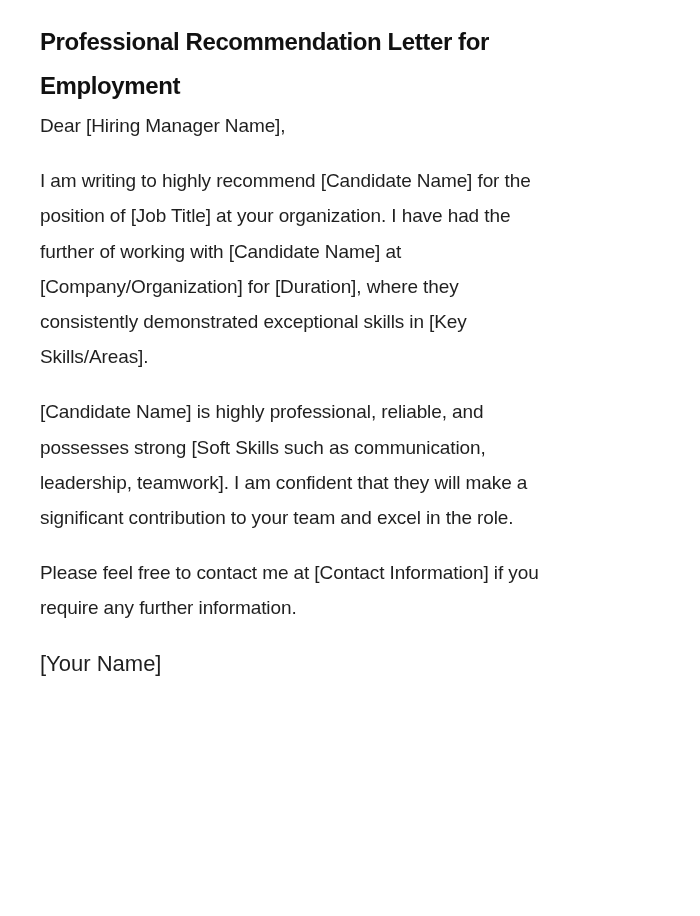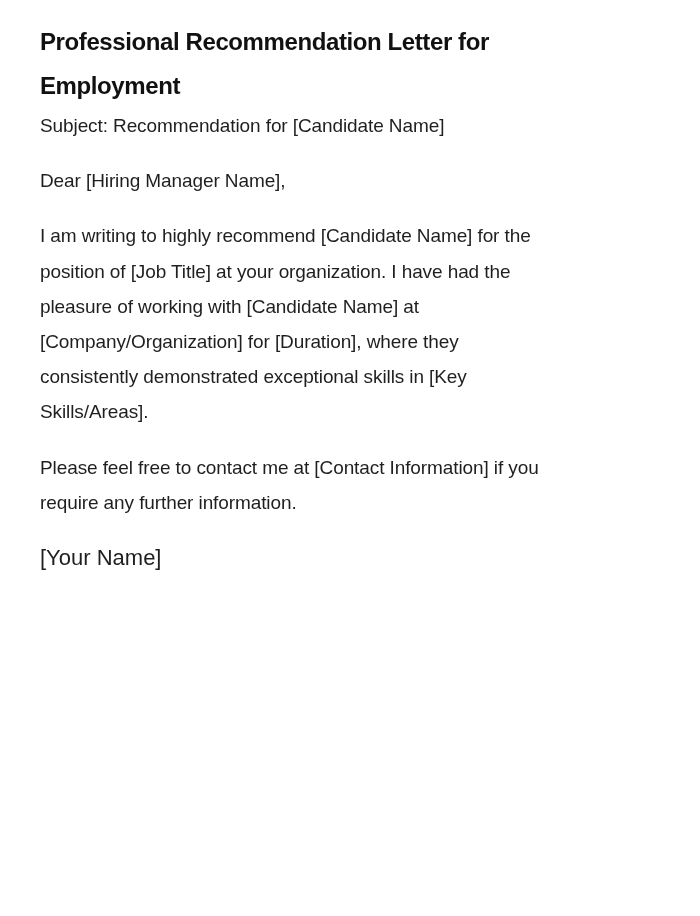--- a/index.html
+++ b/index.html
@@ -44,18 +44,18 @@
       line-height: 35.2px;
       margin: 0 0 20px 0;
       color: #1f1f1f;
     }
   </style>
 </head>
 <body>
 
 <div class="page">
   <h1 class="title">Professional Recommendation Letter for Employment</h1>
-  <p class="para first">Subject: Recommendation for [Candidate Name]</p>
   <p class="para">Dear [Hiring Manager Name],</p>
-  <p class="para">I am writing to highly recommend [Candidate Name] for the position of [Job Title] at your organization. I have had the pleasure of working with [Candidate Name] at [Company/Organization] for [Duration], where they consistently demonstrated exceptional skills in [Key Skills/Areas].</p>
+  <p class="para">I am writing to highly recommend [Candidate Name] for the position of [Job Title] at your organization. I have had the further of working with [Candidate Name] at [Company/Organization] for [Duration], where they consistently demonstrated exceptional skills in [Key Skills/Areas].</p>
+  <p class="para">[Candidate Name] is highly professional, reliable, and possesses strong [Soft Skills such as communication, leadership, teamwork]. I am confident that they will make a significant contribution to your team and excel in the role.</p>
   <p class="para">Please feel free to contact me at [Contact Information] if you require any further information.</p>
   <p class="signature">[Your Name]</p>
 </div>
 
 </body></html>

